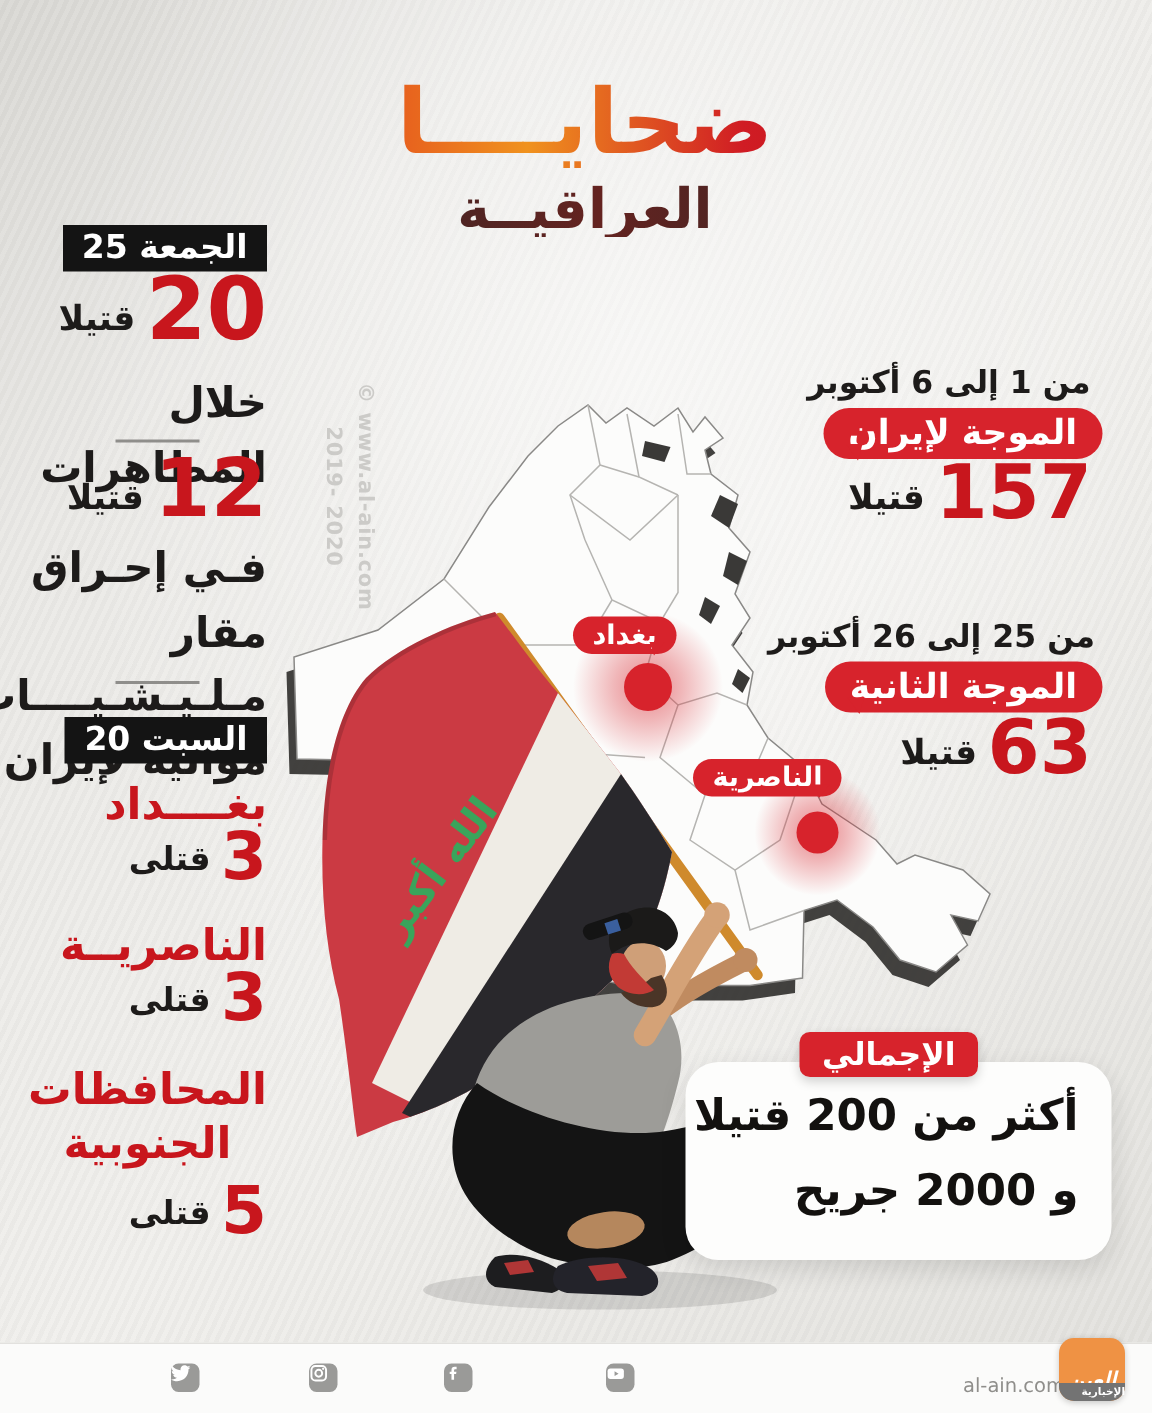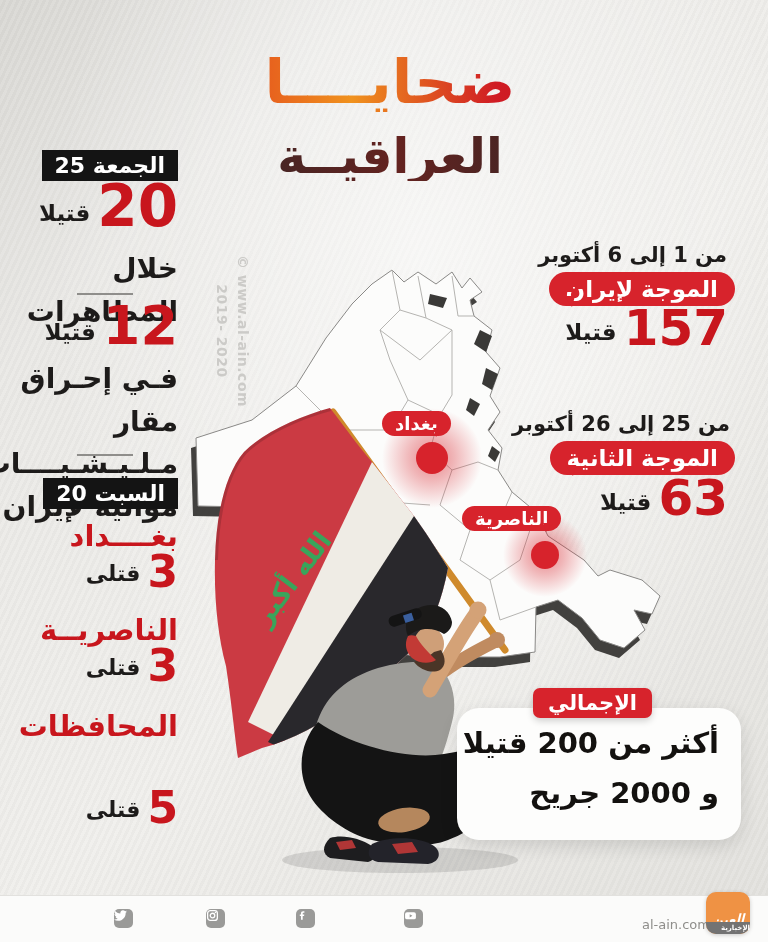--- a/index.html
+++ b/index.html
@@ -11,21 +11,21 @@
       background:
         radial-gradient(ellipse at 55% 28%, rgba(255,255,255,.6), rgba(255,255,255,0) 62%),
         repeating-linear-gradient(115deg, rgba(255,255,255,.05) 0 3px, rgba(0,0,0,.018) 3px 6px),
         linear-gradient(135deg,#d9d8d4 0%,#eae9e6 22%,#f0efec 55%,#e2e1dd 100%);}
   
   .title{left:150px;top:52px;width:480px;text-align:center;font-weight:bold;line-height:1;}
   .t1{font-size:60px;background:linear-gradient(90deg,#d2201f 0%,#e65a1e 22%,#f0921e 42%,#d01c24 72%,#bd1017 100%);
       -webkit-background-clip:text;background-clip:text;color:transparent;}
   .t2{font-size:45px;margin-top:22px;background:linear-gradient(90deg,#2c2727 0%,#5d2421 45%,#342c2c 80%,#2c2727 100%);
       -webkit-background-clip:text;background-clip:text;color:transparent;}
-  .t3{font-size:49px;margin-top:20px;background:linear-gradient(90deg,#2c2727 0%,#642320 52%,#2c2727 100%);
+  .t3{font-size:37px;margin-top:9px;background:linear-gradient(90deg,#2c2727 0%,#642320 52%,#2c2727 100%);
       -webkit-background-clip:text;background-clip:text;color:transparent;}
   
   .datebox{background:#141414;color:#fff;font-weight:bold;font-size:22px;padding:3px 13px;}
   .numrow{display:flex;align-items:flex-end;gap:7px;}
   .bignum{color:#c8161d;font-weight:bold;line-height:.9;}
   .unit{color:#1d1b1a;font-weight:bold;font-size:23px;padding-bottom:6px;}
   .desc{color:#1d1b1a;font-weight:bold;font-size:28px;text-align:right;line-height:1.52;}
   .cityname{color:#c8161d;font-weight:bold;font-size:29px;text-align:right;line-height:1.25;}
   .divider{width:56px;height:2px;background:#8f8e8b;}
   .period{color:#1d1b1a;font-weight:bold;font-size:21px;}
@@ -217,20 +217,21 @@
 </div>
 
 <div class="abs cityname" style="right:590px;top:612px;" dir="rtl">الناصريــة</div>
 <div class="abs numrow" style="right:590px;top:646px;">
   <span class="unit" style="font-size:22px;">قتلى</span>
   <span class="bignum" style="font-size:44px;">3</span>
 </div>
 
 <div class="abs cityname" style="right:590px;top:708px;text-align:center;" dir="rtl">
   <div>المحافظات</div>
+  <div>الجنوبية</div>
 </div>
 <div class="abs numrow" style="right:590px;top:788px;">
   <span class="unit" style="font-size:22px;">قتلى</span>
   <span class="bignum" style="font-size:44px;">5</span>
 </div>
 
 <div class="abs period" style="right:41px;top:243px;" dir="rtl">من 1 إلى 6 أكتوبر</div>
 <div class="pill" style="right:33px;top:272px;" dir="rtl">
   <span>الموجة لإيران</span>
 </div>

